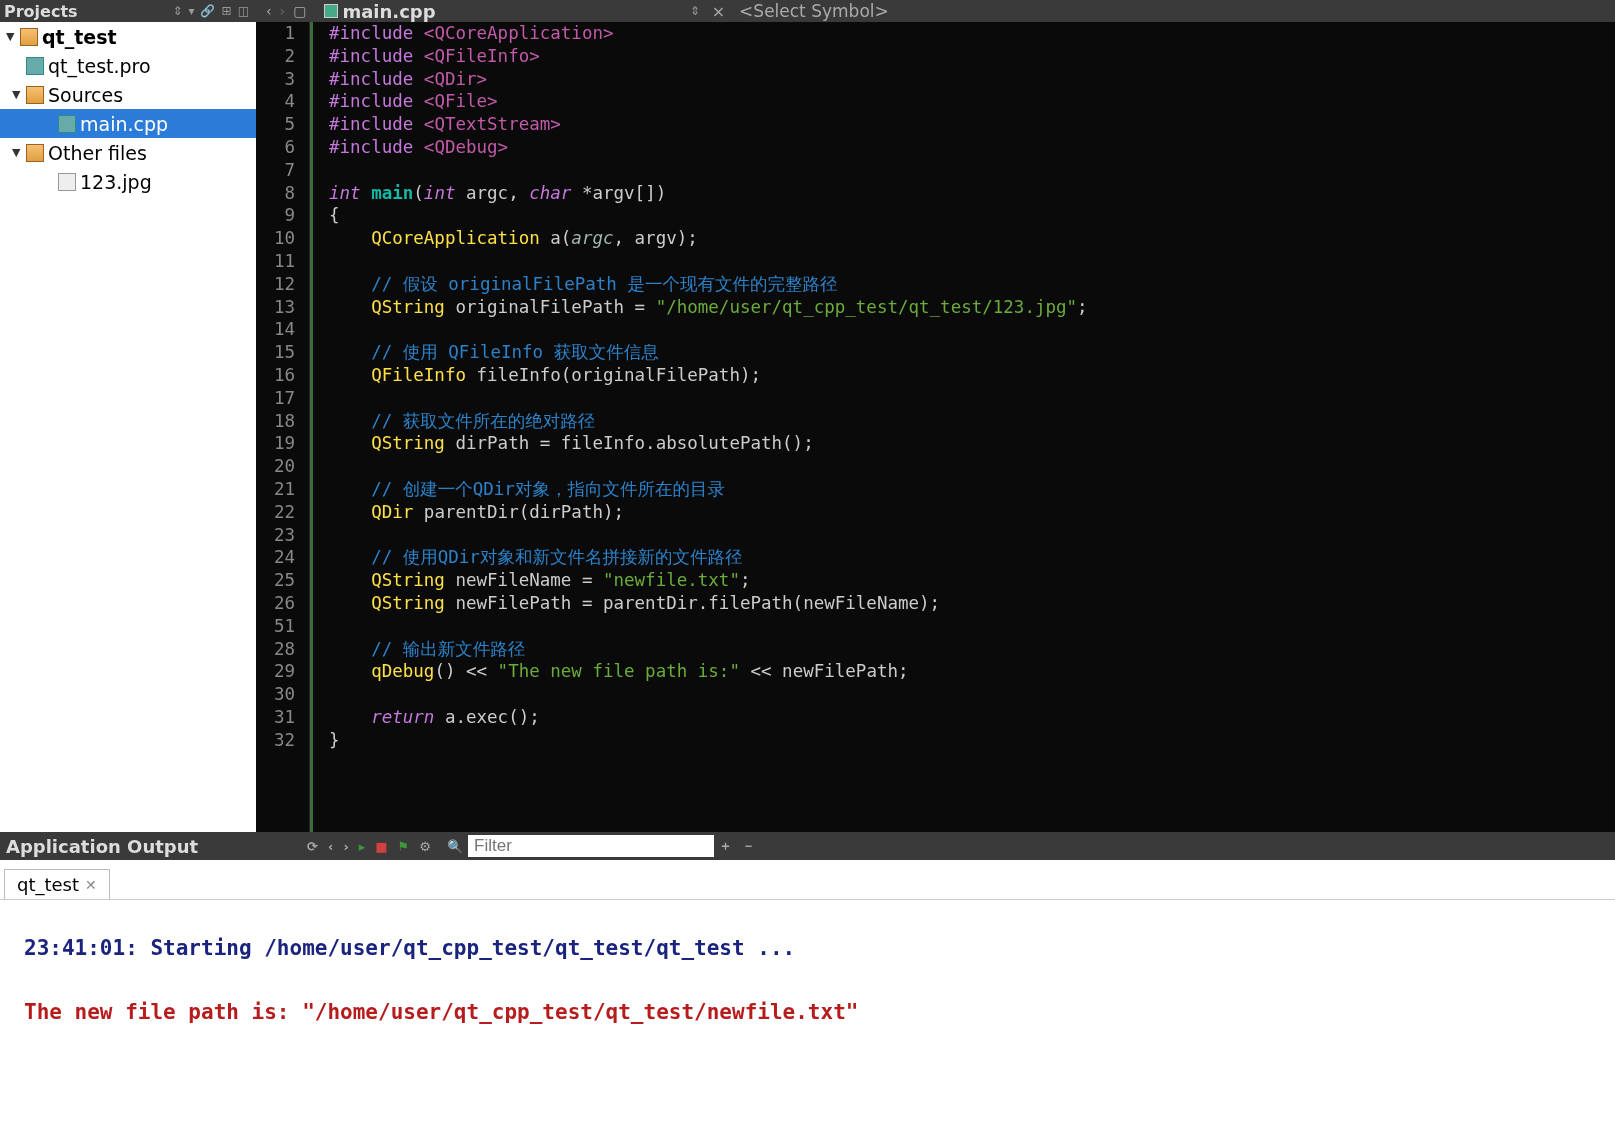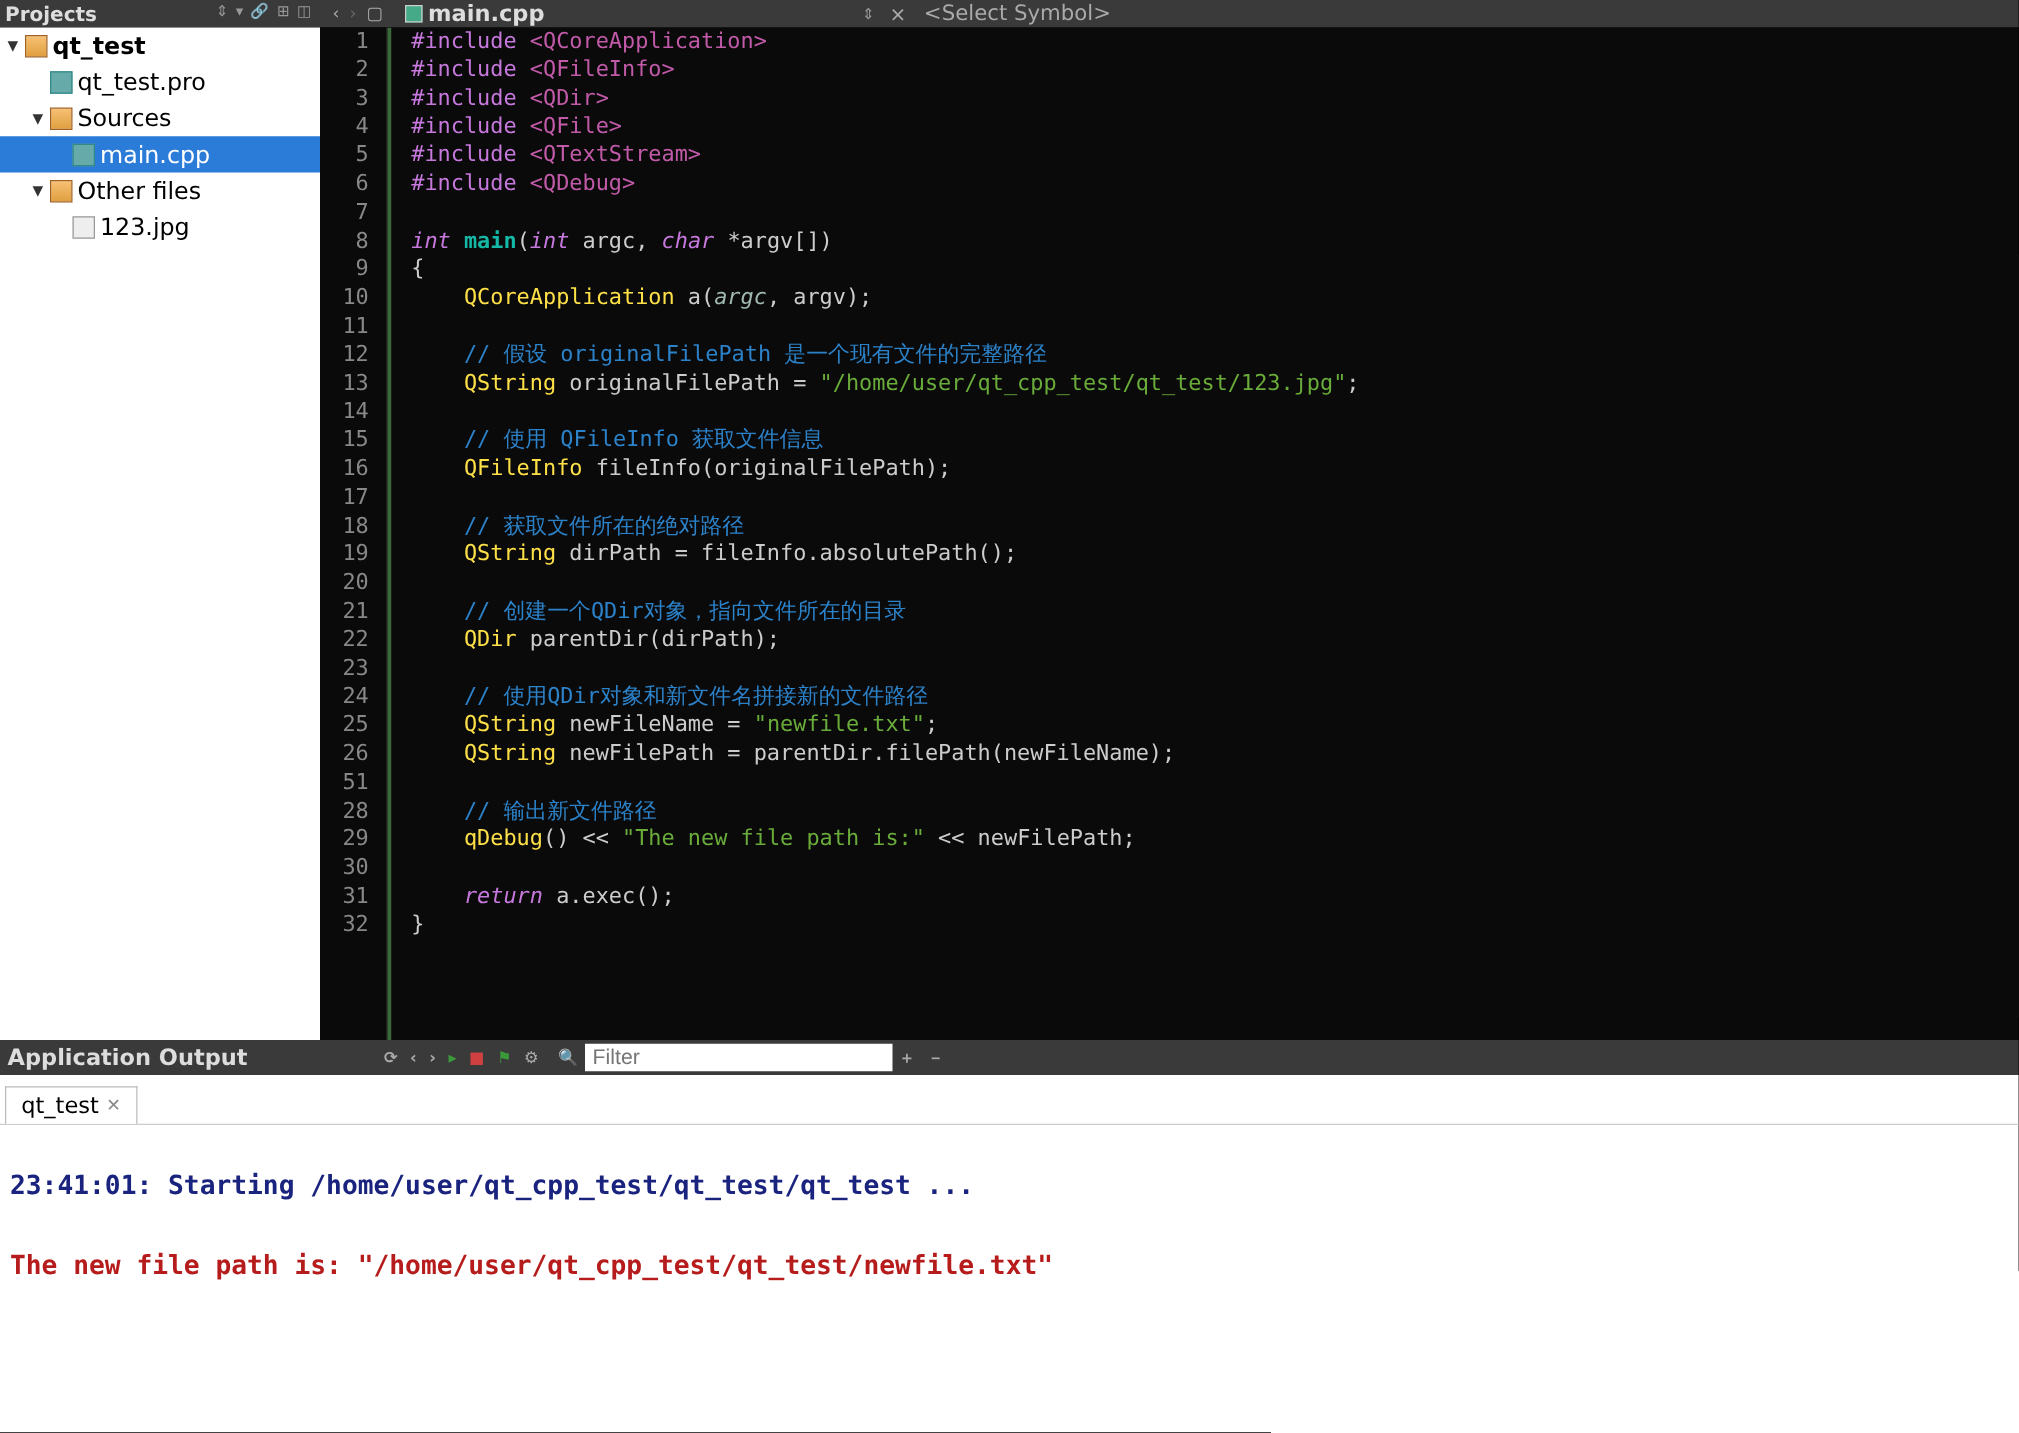--- a/index.html
+++ b/index.html
@@ -13,21 +13,21 @@
   flex-direction: column;
 }
 .titlebar {
   background: #3a3a3a;
   height: 22px;
   display: flex;
   align-items: center;
   color: #ccc;
   font-size: 16px;
 }
-.titlebar .left { width: 256px; display: flex; padding: 0 4px; }
+.titlebar .left { width: 256px; display: flex; align-items: center; padding: 0 4px; }
 .titlebar .left .label { flex: 1; font-weight: bold; color: #ddd; }
 .titlebar .mini-btn { color: #999; font-size: 12px; padding: 0 3px; cursor: pointer; }
 .titlebar .nav { display: flex; align-items: center; padding: 0 6px; }
 .titlebar .nav .icn { color: #aaa; font-size: 14px; padding: 0 4px; cursor: pointer; }
 .titlebar .file { display: flex; align-items: center; gap: 4px; padding: 0 8px; }
 .titlebar .file .fn { color: #ddd; font-size: 18px; font-weight: bold; }
 .titlebar .file .icn-cpp { width: 14px; height: 14px; background: #4a8; display: inline-block; border:1px solid #ccc;}
 .titlebar .dd { color: #999; font-size: 12px; padding: 0 6px; cursor: pointer; }
 .titlebar .close { color: #aaa; font-size: 16px; padding: 0 6px; cursor: pointer; }
 .titlebar .symbol { color: #aaa; font-size: 17px; padding: 16px 8px; flex: 1; }
@@ -52,21 +52,21 @@
   cursor: pointer;
 }
 .tree-item .arrow { width: 14px; font-size: 11px; color: #333; }
 .tree-item .icn { width: 18px; height: 18px; margin-right: 4px; display:inline-block; }
 .tree-item .icn-project { background: linear-gradient(#f7c074,#e0a040); border:1px solid #a06020; }
 .tree-item .icn-pro { background: #6aa; border:1px solid #388; }
 .tree-item .icn-folder { background: linear-gradient(#f7c074,#e0a040); border:1px solid #a06020; }
 .tree-item .icn-cpp { background: #6aa; border:1px solid #388; }
 .tree-item .icn-img { background: #eee; border:1px solid #999; }
 .tree-item.l0 { padding-left: 6px; font-weight: bold; }
-.tree-item.l1 { padding-left: 26px; }
+.tree-item.l1 { padding-left: 12px; }
 .tree-item.l2 { padding-left: 44px; }
 .tree-item.selected { background: #2b7bd9; color: #fff; }
 
 .editor-area {
   flex: 1;
   background: #0a0a0a;
   display: flex;
   font-family: "DejaVu Sans Mono","Consolas",monospace;
   font-size: 17.5px;
   overflow: hidden;
@@ -137,21 +137,21 @@
   padding: 4px 12px;
   margin-left: 4px;
   font-size: 18px;
   display: flex;
   align-items: center;
 }
 .output-tab .x { color: #888; margin-left: 6px; font-size: 14px; cursor: pointer; }
 .output-body {
   background: #fff;
   flex: 0 0 246px;
-  padding: 12px 8px;
+  padding: 12px 24px;
   font-family: "DejaVu Sans Mono","Consolas",monospace;
   font-size: 21px;
   font-weight: bold;
   overflow-x: auto;
   white-space: pre;
 }
 .out-line1 { color: #1a237e; }
 .out-line2 { color: #b71c1c; margin-top: 16px; }
 </style>
 </head>

